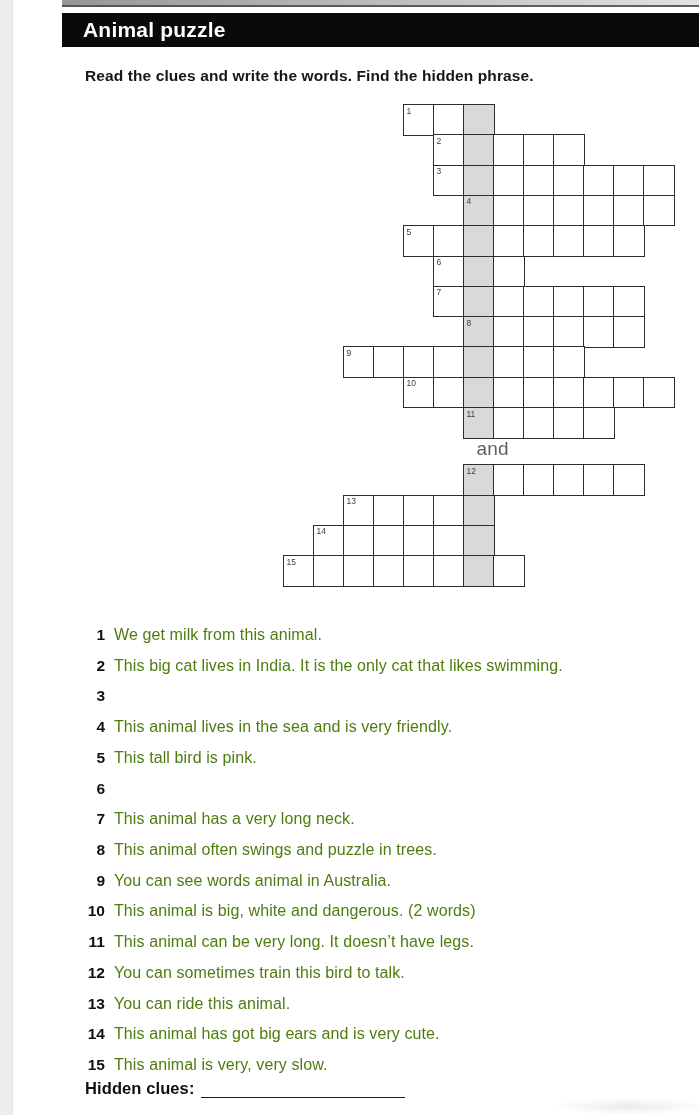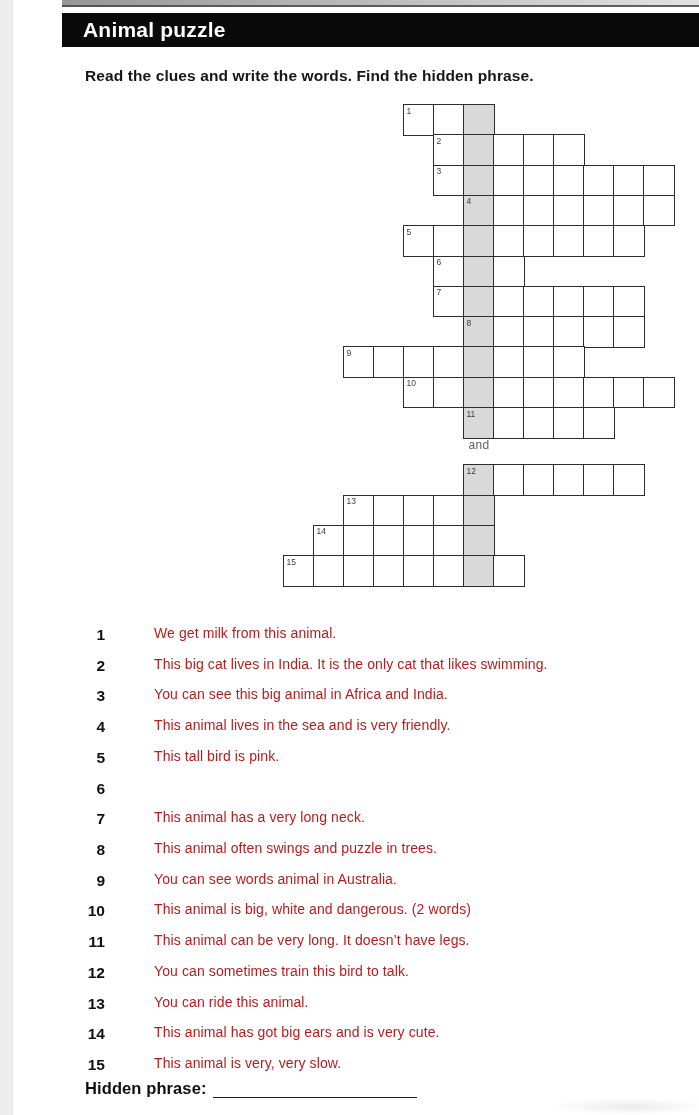--- a/index.html
+++ b/index.html
@@ -32,34 +32,34 @@
   .cell{
     position:absolute;width:31.5px;height:31.5px;box-sizing:border-box;
     border:1.5px solid #2d2d2d;background:#ffffff;
   }
   .cell.shaded{background:var(--shade,#d9d9d9);}
   .cell-num{
     display:block;font-size:8.5px;line-height:1;color:#3d3d3d;
     padding:1.5px 0 0 2.5px;font-family:"Liberation Sans",sans-serif;
   }
   .and-label{
-    position:absolute;left:461px;top:438px;width:36px;height:24px;
-    text-align:center;font-size:12px;color:#5f5f5f;letter-spacing:.3px;
+    position:absolute;left:473px;top:438px;width:36px;height:24px;
+    text-align:right;font-size:19px;color:#5f5f5f;letter-spacing:.3px;
   }
   
   .clue-list{
     position:absolute;left:85px;top:625px;margin:0;padding:0;list-style:none;width:600px;
   }
   .clue{display:flex;height:30.72px;align-items:flex-start;}
   .clue-num{
     width:20px;min-width:20px;text-align:right;font-weight:bold;color:#111111;
     font-size:15.5px;margin-right:9px;line-height:1.25;
   }
   .clue-text{
-    color:#b91c1c;font-size:14px;line-height:1.2;letter-spacing:.1px;white-space:nowrap;margin-left:40px;
+    color:#4d7c0f;font-size:16px;line-height:1.2;letter-spacing:.1px;white-space:nowrap;
   }
   .hidden-phrase{
     position:absolute;left:85px;top:1079px;display:flex;align-items:flex-end;
   }
   .hidden-phrase-label{
     font-size:16.5px;font-weight:bold;color:#0f0f0f;letter-spacing:.1px;
   }
   .hidden-phrase-line{
     display:inline-block;width:204px;height:15px;margin-left:6px;
     border-bottom:1.7px solid #1a1a1a;
@@ -215,21 +215,20 @@
       <li class="clue">
         <span class="clue-num">1</span>
         <span class="clue-text">We get milk from this animal.</span>
       </li>
       <li class="clue">
         <span class="clue-num">2</span>
         <span class="clue-text">This big cat lives in India. It is the only cat that likes swimming.</span>
       </li>
       <li class="clue">
         <span class="clue-num">3</span>
-        <span class="clue-text">You can see this big animal in Africa and India.</span>
       </li>
       <li class="clue">
         <span class="clue-num">4</span>
         <span class="clue-text">This animal lives in the sea and is very friendly.</span>
       </li>
       <li class="clue">
         <span class="clue-num">5</span>
         <span class="clue-text">This tall bird is pink.</span>
       </li>
       <li class="clue">
@@ -267,18 +266,18 @@
         <span class="clue-num">14</span>
         <span class="clue-text">This animal has got big ears and is very cute.</span>
       </li>
       <li class="clue">
         <span class="clue-num">15</span>
         <span class="clue-text">This animal is very, very slow.</span>
       </li>
     </ol>
 
   <div class="hidden-phrase">
-    <span class="hidden-phrase-label">Hidden phrase:</span>
+    <span class="hidden-phrase-label">Hidden clues:</span>
     <span class="hidden-phrase-line"></span>
   </div>
 
   <div class="corner-smudge"></div>
 </div>
 
 </body></html>

